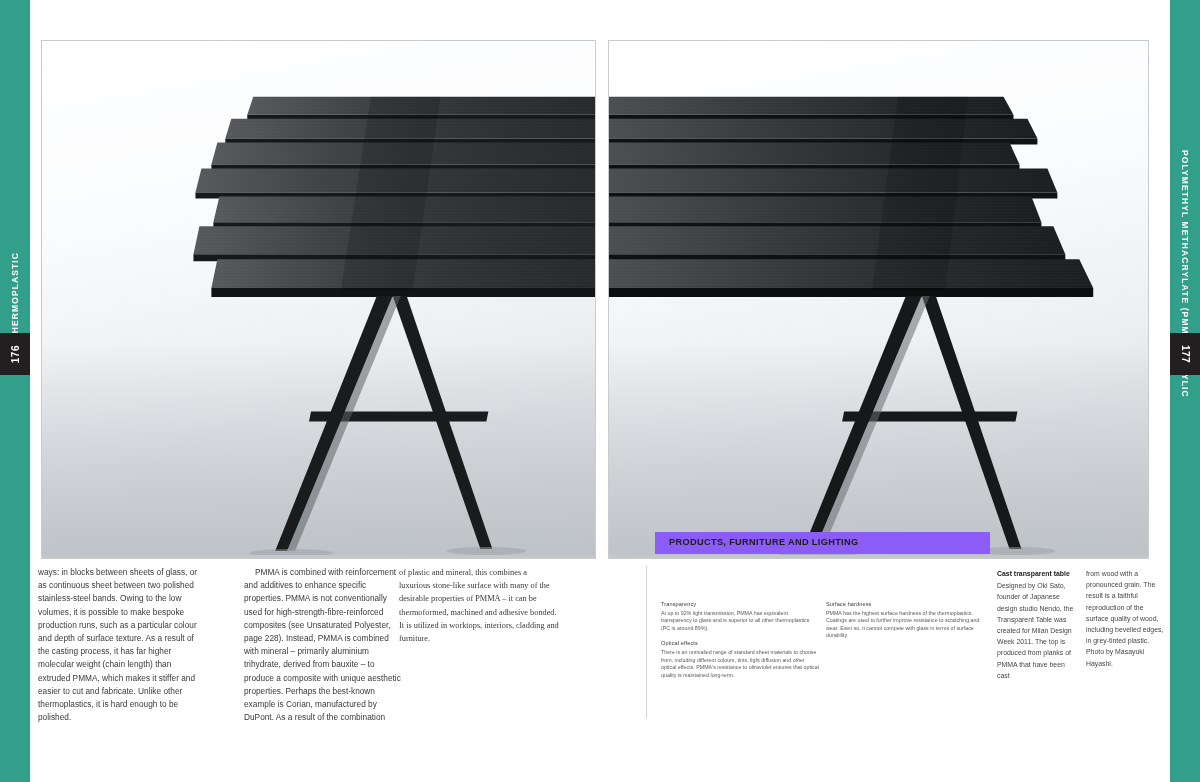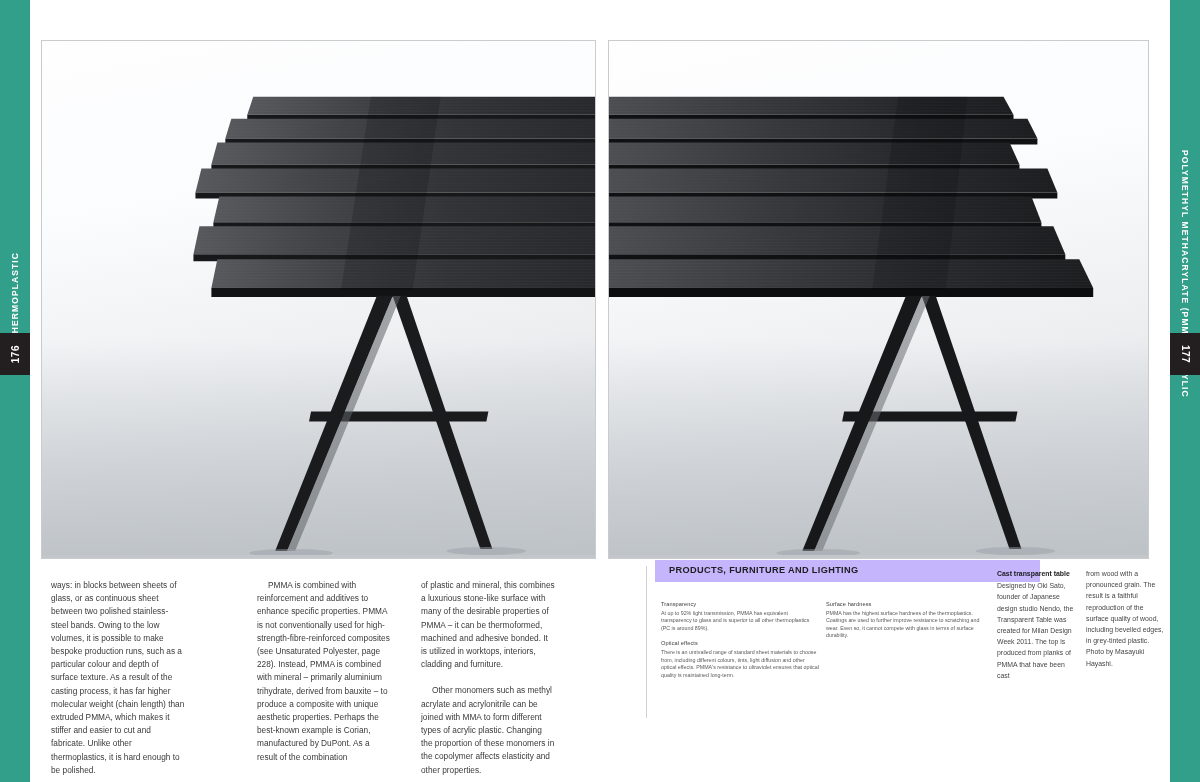--- a/index.html
+++ b/index.html
@@ -55,33 +55,33 @@
   
   .tablewrap{position:absolute;inset:0;}
   svg.tbl{position:absolute;inset:0;width:100%;height:100%;display:block;}
 
   
   .bodytext{position:absolute;top:566px;color:#3c3c3c;}
   .col{
     position:absolute;top:0;width:160px;
     font-size:8.3px;line-height:13.2px;color:#3a3a3a;text-align:left;
   }
-  .col p{margin:13px;}
+  .col p{margin:0;}
   .col p.ind{text-indent:11px;}
   .c1{left:38px;}
   .c2{left:244px;}
-  .c3{left:408px;}
+  .c3{left:399px;font-family:Liberation Serif, serif;}
 
   
   .gutter-rule{position:absolute;left:646px;top:566px;width:1px;height:152px;background:#cfd2d5;}
 
   
   .greenband{
-    position:absolute;left:655px;top:560px;width:385px;height:22px;
-    background:#c4b5fd;
+    position:absolute;left:655px;top:532px;width:335px;height:22px;
+    background:#8b5cf6;
   }
   .greenband .ttl{
     position:absolute;left:14px;top:5px;
     font-size:9.2px;font-weight:700;letter-spacing:.35px;color:#1d1d1d;
   }
   .panel-col{
     position:absolute;top:601px;width:158px;color:#5a5a5a;
     font-size:5.3px;line-height:7.6px;
   }
   .panel-col h4{
@@ -258,21 +258,20 @@
 
   <div class="bodytext">
     <div class="col c1">
       <p>ways: in blocks between sheets of glass, or as continuous sheet between two polished stainless-steel bands. Owing to the low volumes, it is possible to make bespoke production runs, such as a particular colour and depth of surface texture. As a result of the casting process, it has far higher molecular weight (chain length) than extruded PMMA, which makes it stiffer and easier to cut and fabricate. Unlike other thermoplastics, it is hard enough to be polished.</p>
     </div>
     <div class="col c2">
       <p class="ind">PMMA is combined with reinforcement and additives to enhance specific properties. PMMA is not conventionally used for high-strength-fibre-reinforced composites (see Unsaturated Polyester, page 228). Instead, PMMA is combined with mineral – primarily aluminium trihydrate, derived from bauxite – to produce a composite with unique aesthetic properties. Perhaps the best-known example is Corian, manufactured by DuPont. As a result of the combination</p>
     </div>
     <div class="col c3">
       <p>of plastic and mineral, this combines a luxurious stone-like surface with many of the desirable properties of PMMA – it can be thermoformed, machined and adhesive bonded. It is utilized in worktops, interiors, cladding and furniture.</p>
-      <p class="ind">Other monomers such as methyl acrylate and acrylonitrile can be joined with MMA to form different types of acrylic plastic. Changing the proportion of these monomers in the copolymer affects elasticity and other properties.</p>
     </div>
   </div>
 
   <div class="gutter-rule"></div>
 
   <div class="greenband">
     <span class="ttl">PRODUCTS, FURNITURE AND LIGHTING</span>
   </div>
 
   <div class="panel-col pc1">

